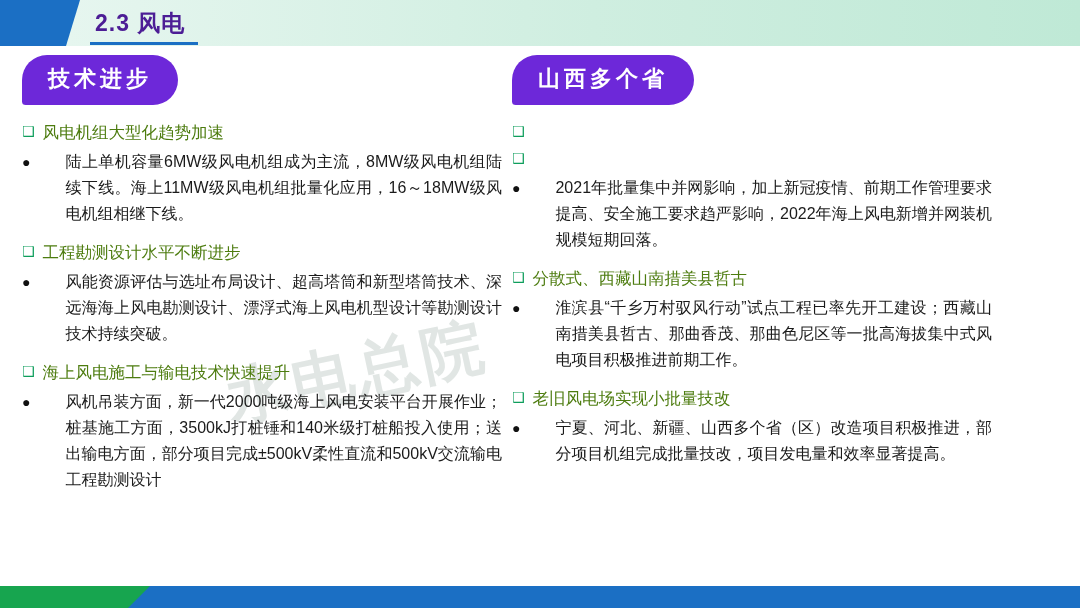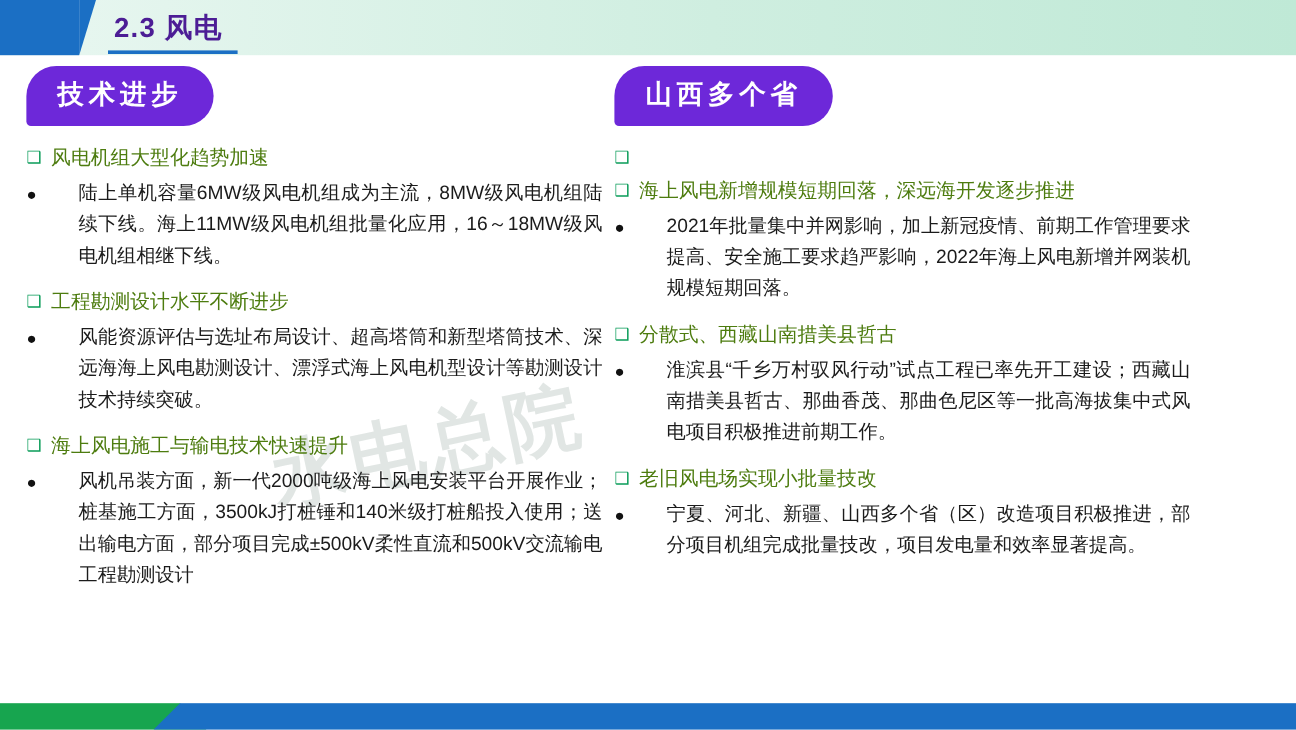--- a/index.html
+++ b/index.html
@@ -148,21 +148,20 @@
   <div class="sec-title">山西多个省</div>
 
   <div class="content">
 
     <div class="h-item">
       <span class="h-box">❑</span>
     </div>
 
     <div class="h-item">
       <span class="h-box">❑</span>
-      <span class="h-text">海上风电新增规模短期回落，深远海开发逐步推进</span>
     </div>
     <div class="b-item">
       <span class="b-dot">●</span>
       <span class="b-text">2021年批量集中并网影响，加上新冠疫情、前期工作管理要求提高、安全施工要求趋严影响，2022年海上风电新增并网装机规模短期回落。</span>
     </div>
 
     <div class="h-item">
       <span class="h-box">❑</span>
       <span class="h-text">分散式、西藏山南措美县哲古</span>
     </div>

